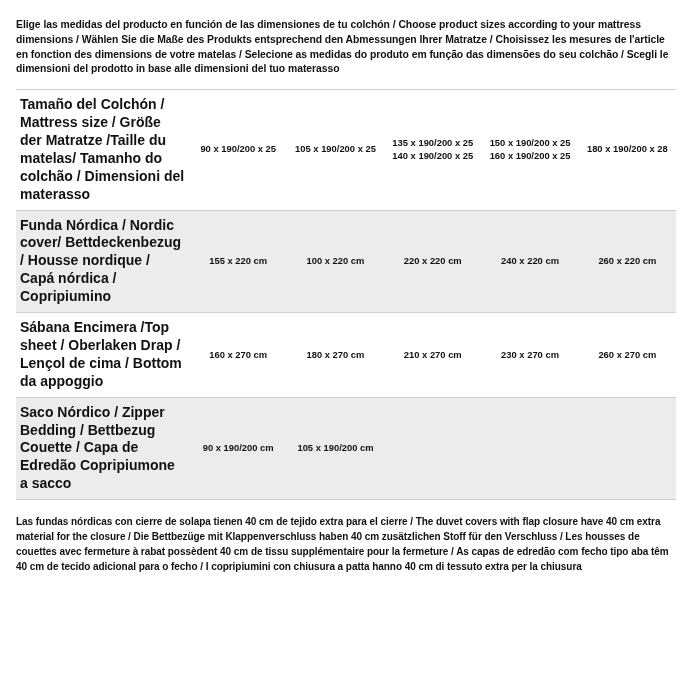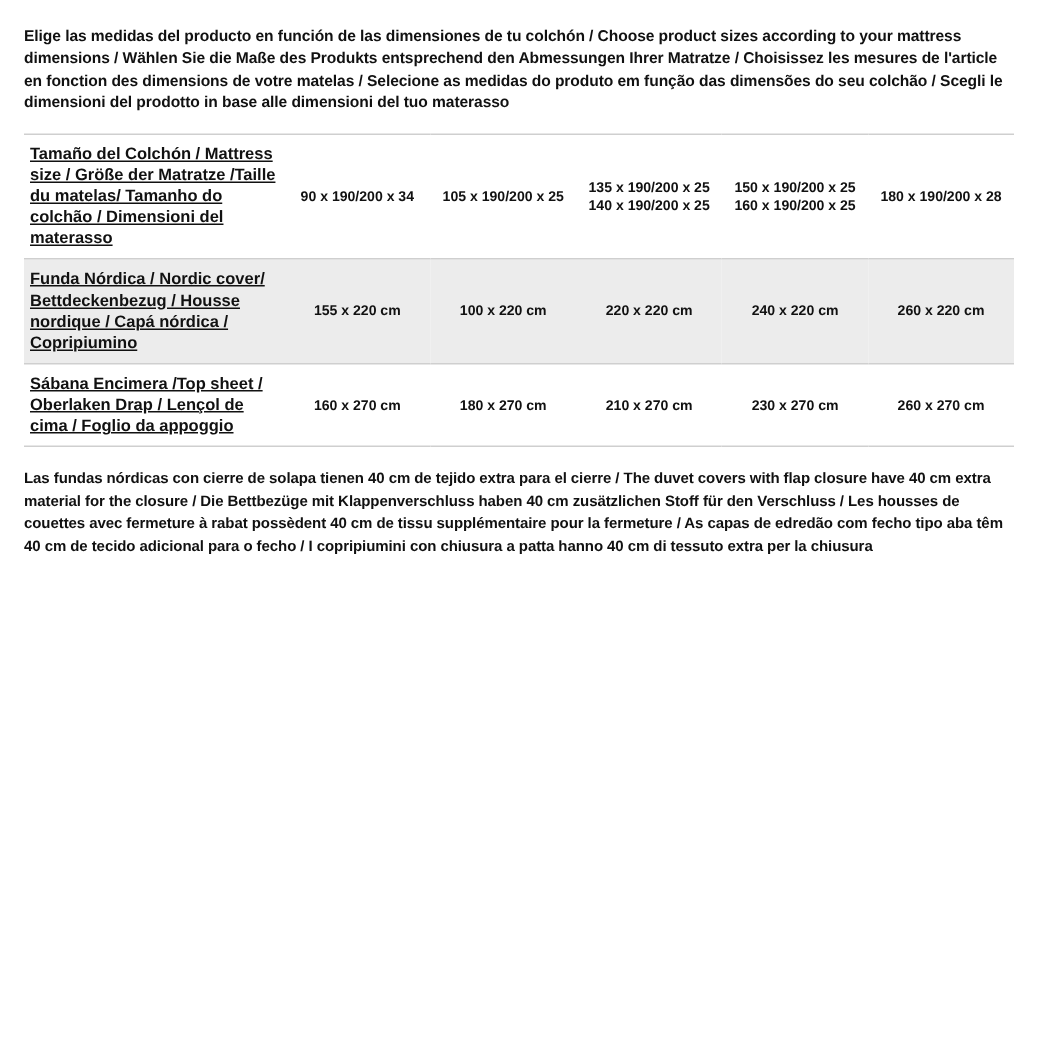--- a/index.html
+++ b/index.html
@@ -35,27 +35,26 @@
     width: 100%;
     table-layout: fixed;
   }
   table.specs td {
     border-top: 1px solid #cfcfcf;
     border-bottom: 1px solid #cfcfcf;
     vertical-align: middle;
     padding: 6px 4px;
   }
   td.rowlabel {
-    font-size: 11px;
+    font-size: 14px;
     font-weight: bold;
     line-height: 1.28;
     text-align: left;
     padding-left: 6px;
     color: #111;
-    text-decoration: underline;
   }
   td.val {
     font-size: 9.4px;
     font-weight: bold;
     text-align: center;
     line-height: 1.35;
     color: #111;
   }
   tr.shaded td {
     background: #ececec;
@@ -82,21 +81,21 @@
 <div class="page">
 
   <div class="intro">Elige las medidas del producto en función de las dimensiones de tu colchón / Choose product sizes according to your mattress dimensions / Wählen Sie die Maße des Produkts entsprechend den Abmessungen Ihrer Matratze / Choisissez les mesures de l'article en fonction des dimensions de votre matelas / Selecione as medidas do produto em função das dimensões do seu colchão / Scegli le dimensioni del prodotto in base alle dimensioni del tuo materasso</div>
 
   <table class="specs">
     <tbody>
 
       <tr class="plain">
         <td class="rowlabel" style="width:27%">Tamaño del Colchón / Mattress size / Größe der Matratze /Taille du matelas/ Tamanho do colchão / Dimensioni del materasso</td>
         <td class="val" style="width:14.6%">
-          <span class="val-line">90 x 190/200 x 34</span>
+          <span class="val-line">90 x 190/200 x 25</span>
         </td>
         <td class="val" style="width:14.6%">
           <span class="val-line">105 x 190/200 x 25</span>
         </td>
         <td class="val" style="width:14.6%">
           <span class="val-line">135 x 190/200 x 25</span>
           <span class="val-line">140 x 190/200 x 25</span>
         </td>
         <td class="val" style="width:14.6%">
           <span class="val-line">150 x 190/200 x 25</span>
@@ -110,31 +109,39 @@
       <tr class="shaded">
         <td class="rowlabel">Funda Nórdica /  Nordic cover/ Bettdeckenbezug / Housse nordique / Capá nórdica / Copripiumino</td>
         <td class="val">155 x 220 cm</td>
         <td class="val">100 x 220 cm</td>
         <td class="val">220 x 220 cm</td>
         <td class="val">240 x 220 cm</td>
         <td class="val">260 x 220 cm</td>
       </tr>
 
       <tr class="plain">
-        <td class="rowlabel">Sábana Encimera /Top sheet / Oberlaken Drap / Lençol de cima / Foglio da appoggio</td>
+        <td class="rowlabel">Sábana Encimera /Top sheet / Oberlaken Drap / Lençol de cima / Bottom da appoggio</td>
         <td class="val">160 x 270 cm</td>
         <td class="val">180 x 270 cm</td>
         <td class="val">210 x 270 cm</td>
         <td class="val">230 x 270 cm</td>
         <td class="val">260 x 270 cm</td>
       </tr>
 
 
 
 
 
+      <tr class="shaded">
+        <td class="rowlabel">Saco Nórdico / Zipper Bedding / Bettbezug Couette / Capa de Edredão Copripiumone a sacco</td>
+        <td class="val">90 x 190/200 cm</td>
+        <td class="val">105 x 190/200 cm</td>
+        <td class="val"></td>
+        <td class="val"></td>
+        <td class="val"></td>
+      </tr>
 
     </tbody>
   </table>
 
   <div class="footer">Las fundas nórdicas con cierre de solapa tienen 40 cm de tejido extra para el cierre  /  The duvet covers with flap closure have 40 cm extra material for the closure / Die Bettbezüge mit Klappenverschluss haben 40 cm zusätzlichen Stoff für den Verschluss / Les housses de couettes avec fermeture à rabat possèdent 40 cm de tissu supplémentaire pour la fermeture / As capas de edredão com fecho tipo aba têm 40 cm de tecido adicional para o fecho / I copripiumini con chiusura a patta hanno 40 cm di tessuto extra per la chiusura</div>
 
 </div>
 
 </body></html>

